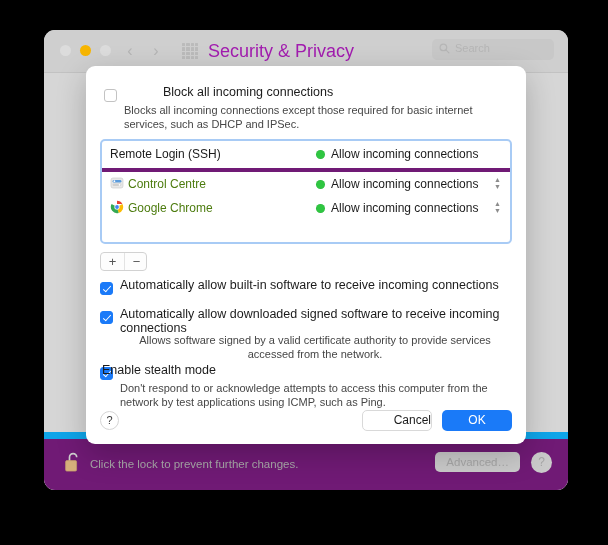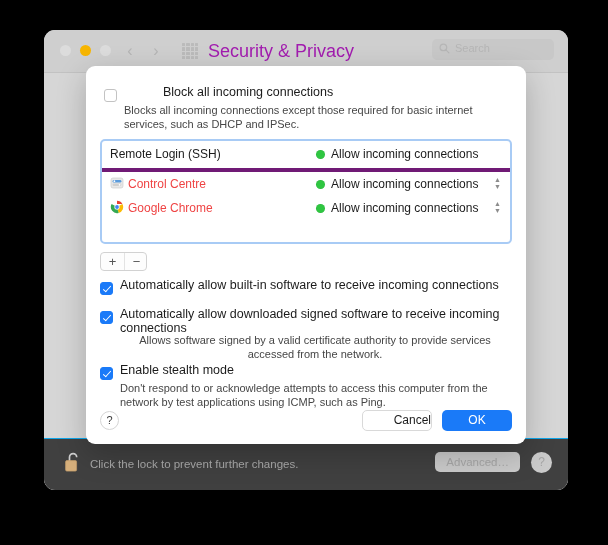--- a/index.html
+++ b/index.html
@@ -116,22 +116,22 @@
     background: #d6d6d6;
   }
 
   
   #lock-bar {
     position: absolute;
     left: 0;
     right: 0;
     bottom: 0;
     height: 52px;
-    background: #404040;
-    border-top: 1px solid #0ea5e9;
+    background: #701a75;
+    border-top: 7px solid #0ea5e9;
     padding-left: 27px;
   }
   #lock-icon {
     position: absolute;
     left: 20px;
     top: 12px;
     width: 18px;
     height: 24px;
   }
   #lock-text {
@@ -249,21 +249,21 @@
     width: 14px;
     height: 14px;
   }
   .app-name {
     position: absolute;
     top: 5px;
     font-size: 12px;
     color: #1b1b1b;
   }
   #ssh-name { left: 8px; top: 6px; }
-  .app-name.muted { color: #ef4444; left: 26px; }
+  .app-name.muted { color: #4d7c0f; left: 26px; }
   .status-dot {
     position: absolute;
     left: 214px;
     top: 8px;
     width: 9px;
     height: 9px;
     border-radius: 50%;
     background: #2fc641;
     box-shadow: inset 0 0 0 0.5px rgba(0,0,0,0.08);
   }
@@ -315,21 +315,21 @@
 
   
   #opt1-checkbox { left: 14px; top: 216px; }
   #opt1-label    { left: 34px; top: 212px; }
 
   #opt2-checkbox { left: 14px; top: 245px; }
   #opt2-label    { left: 34px; top: 241px; }
   #opt2-desc     { left: 34px; top: 267px; width: 390px; text-align: center; }
 
   #opt3-checkbox { left: 14px; top: 301px; }
-  #opt3-label    { left: 34px; top: 297px; }
+  #opt3-label    { left: 16px; top: 297px; }
   #opt3-desc     { left: 34px; top: 315px; width: 395px; }
 
   
   #help-button-sheet {
     position: absolute;
     left: 14px;
     top: 345px;
     width: 19px;
     height: 19px;
     border-radius: 50%;

